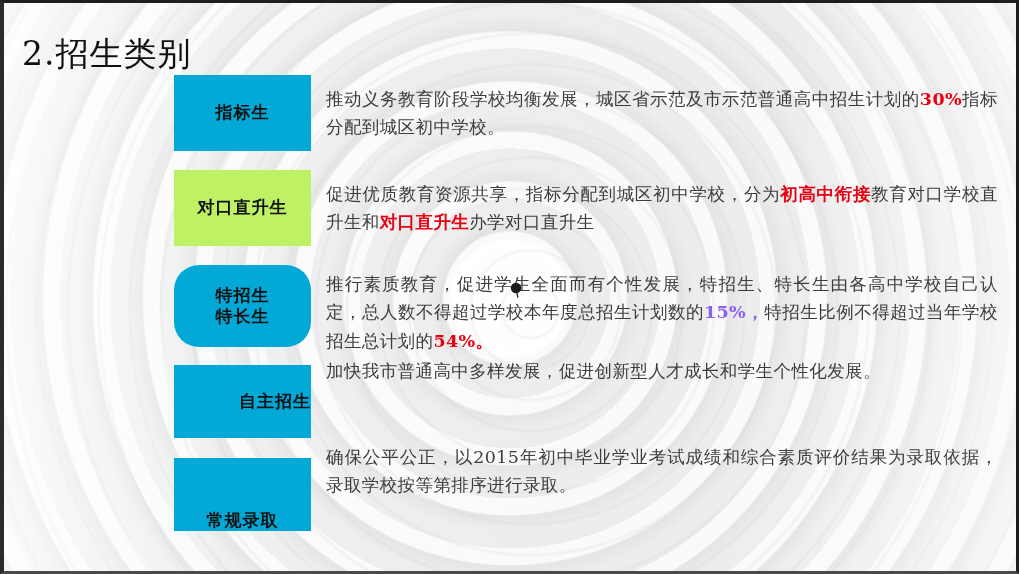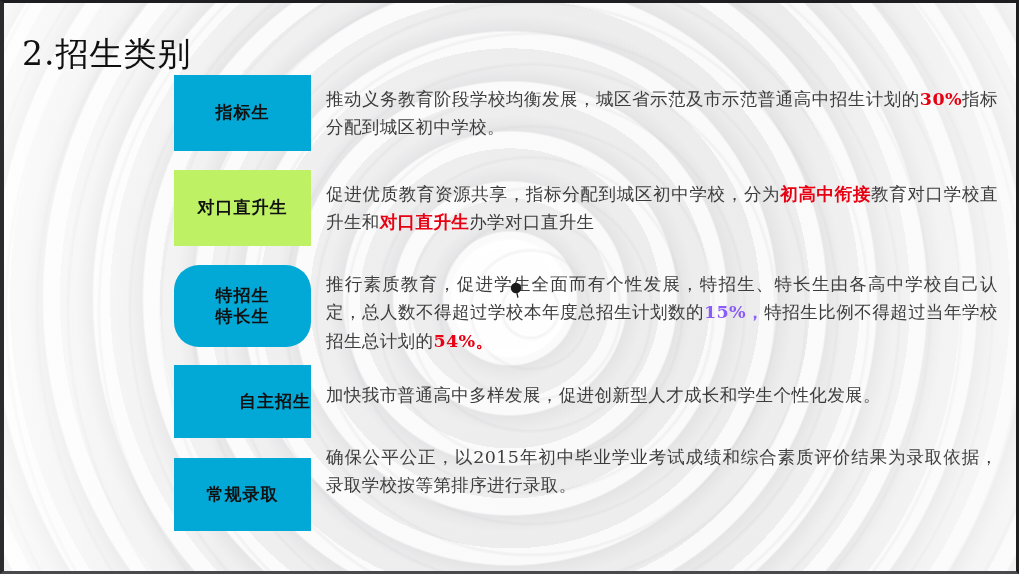--- a/index.html
+++ b/index.html
@@ -91,21 +91,21 @@
   .desc .hl{color:#e60012;font-weight:bold;}
 
   
   #row-1 .cat-box{top:72px;height:76px;}
   #row-1 .desc{top:82px;}
   #row-2 .cat-box{top:167px;height:76px;}
   #row-2 .desc{top:177px;}
   #row-3 .cat-box{top:262px;height:82px;}
   #row-3 .desc{top:267px;}
   #row-4 .cat-box{top:362px;height:73px;justify-content:flex-end;}
-  #row-4 .desc{top:378px;}
+  #row-4 .desc{top:354px;}
   #row-5 .cat-box{top:455px;height:73px;}
   #row-5 .desc{top:440px;}
 
   
   #mouse-cursor{
     position:absolute;left:505px;top:278px;width:16px;height:18px;
     pointer-events:none;
   }
 </style>
 </head>
@@ -150,21 +150,21 @@
   <div class="row" id="row-4">
     <div class="cat-box" style="background: rgb(2, 168, 214);">
       <span class="labelwrap">
           <span class="lbl">自主招生</span>
         </span>
     </div>
     <div class="desc"><span>加快我市普通高中多样发展，促进创新型人才成长和学生个性化发展。</span></div>
   </div>
 
   <div class="row" id="row-5">
-    <div class="cat-box" style="background: rgb(2, 168, 214);">
+    <div class="cat-box" style="background: rgb(2, 168, 214); align-items: flex-end;">
       <span class="labelwrap">
           <span class="lbl">常规录取</span>
         </span>
     </div>
     <div class="desc"><span>确保公平公正，以2015年初中毕业学业考试成绩和综合素质评价结果为录取依据，录取学校按等第排序进行录取。</span></div>
   </div>
 
   <svg id="mouse-cursor" viewBox="0 0 16 18" style="left: 505px; top: 278px;">
     <circle cx="7" cy="7" r="5.2" fill="#1b1b1b"></circle>
     <path d="M7 11 L8.4 17 L9.6 16.3 L8.3 11.2 Z" fill="#1b1b1b"></path>

